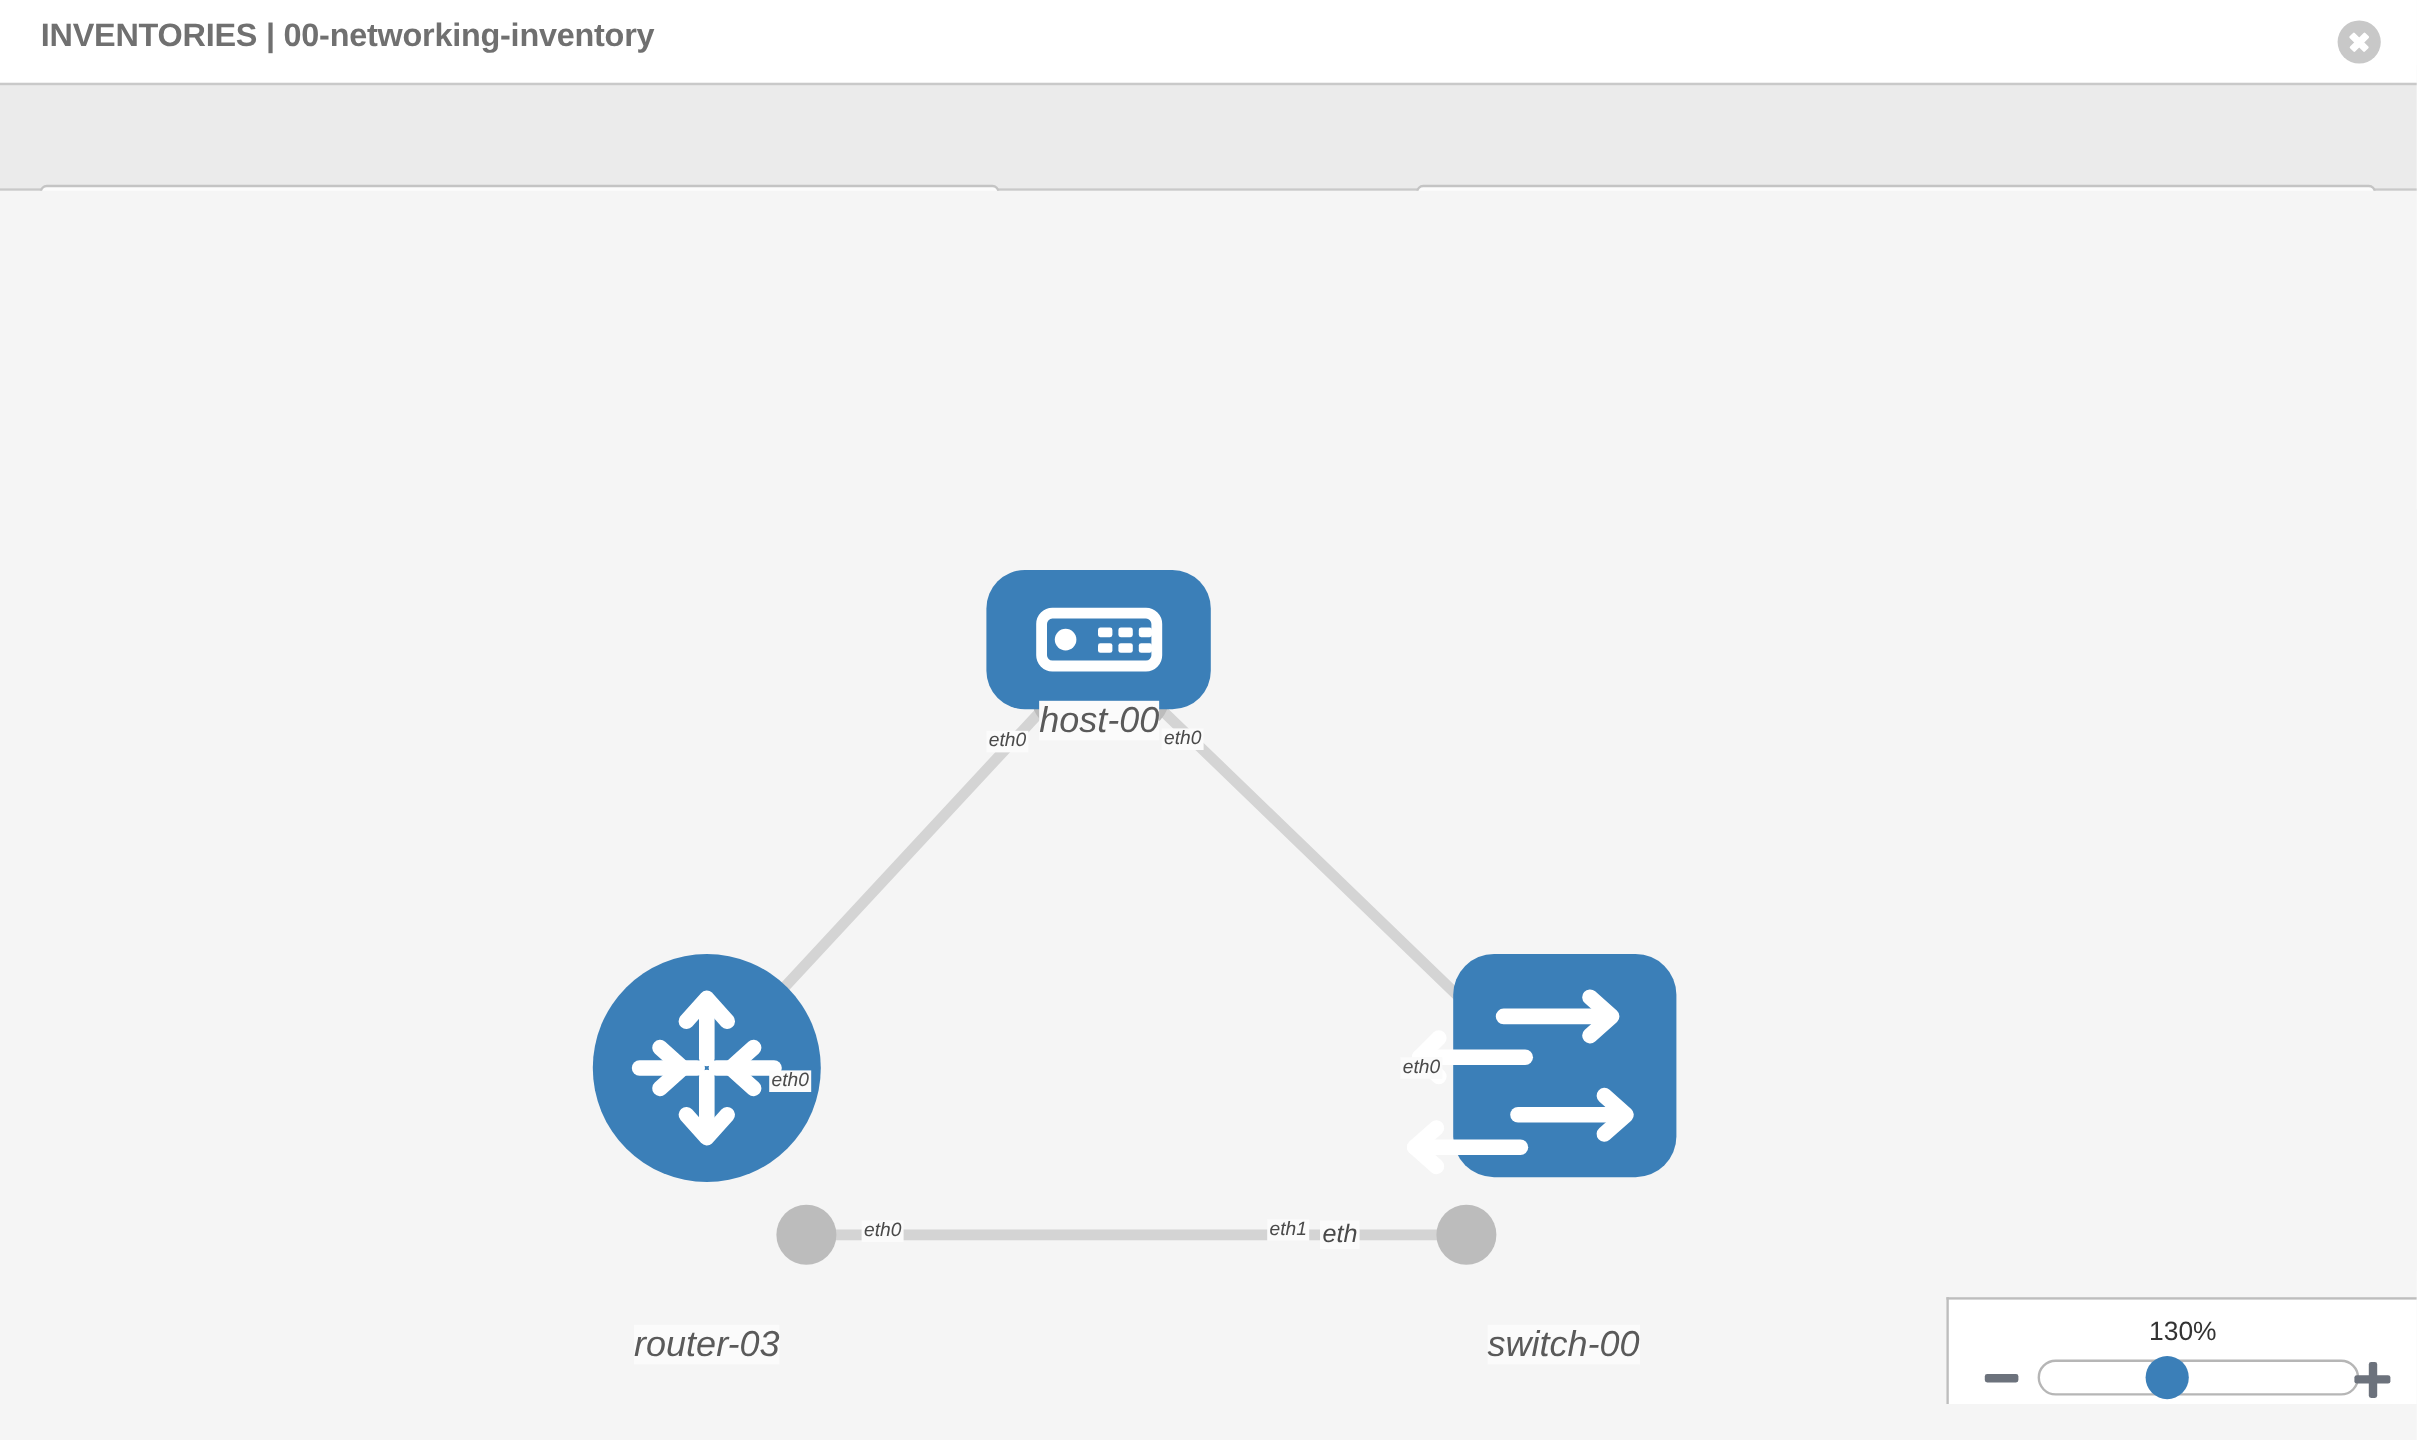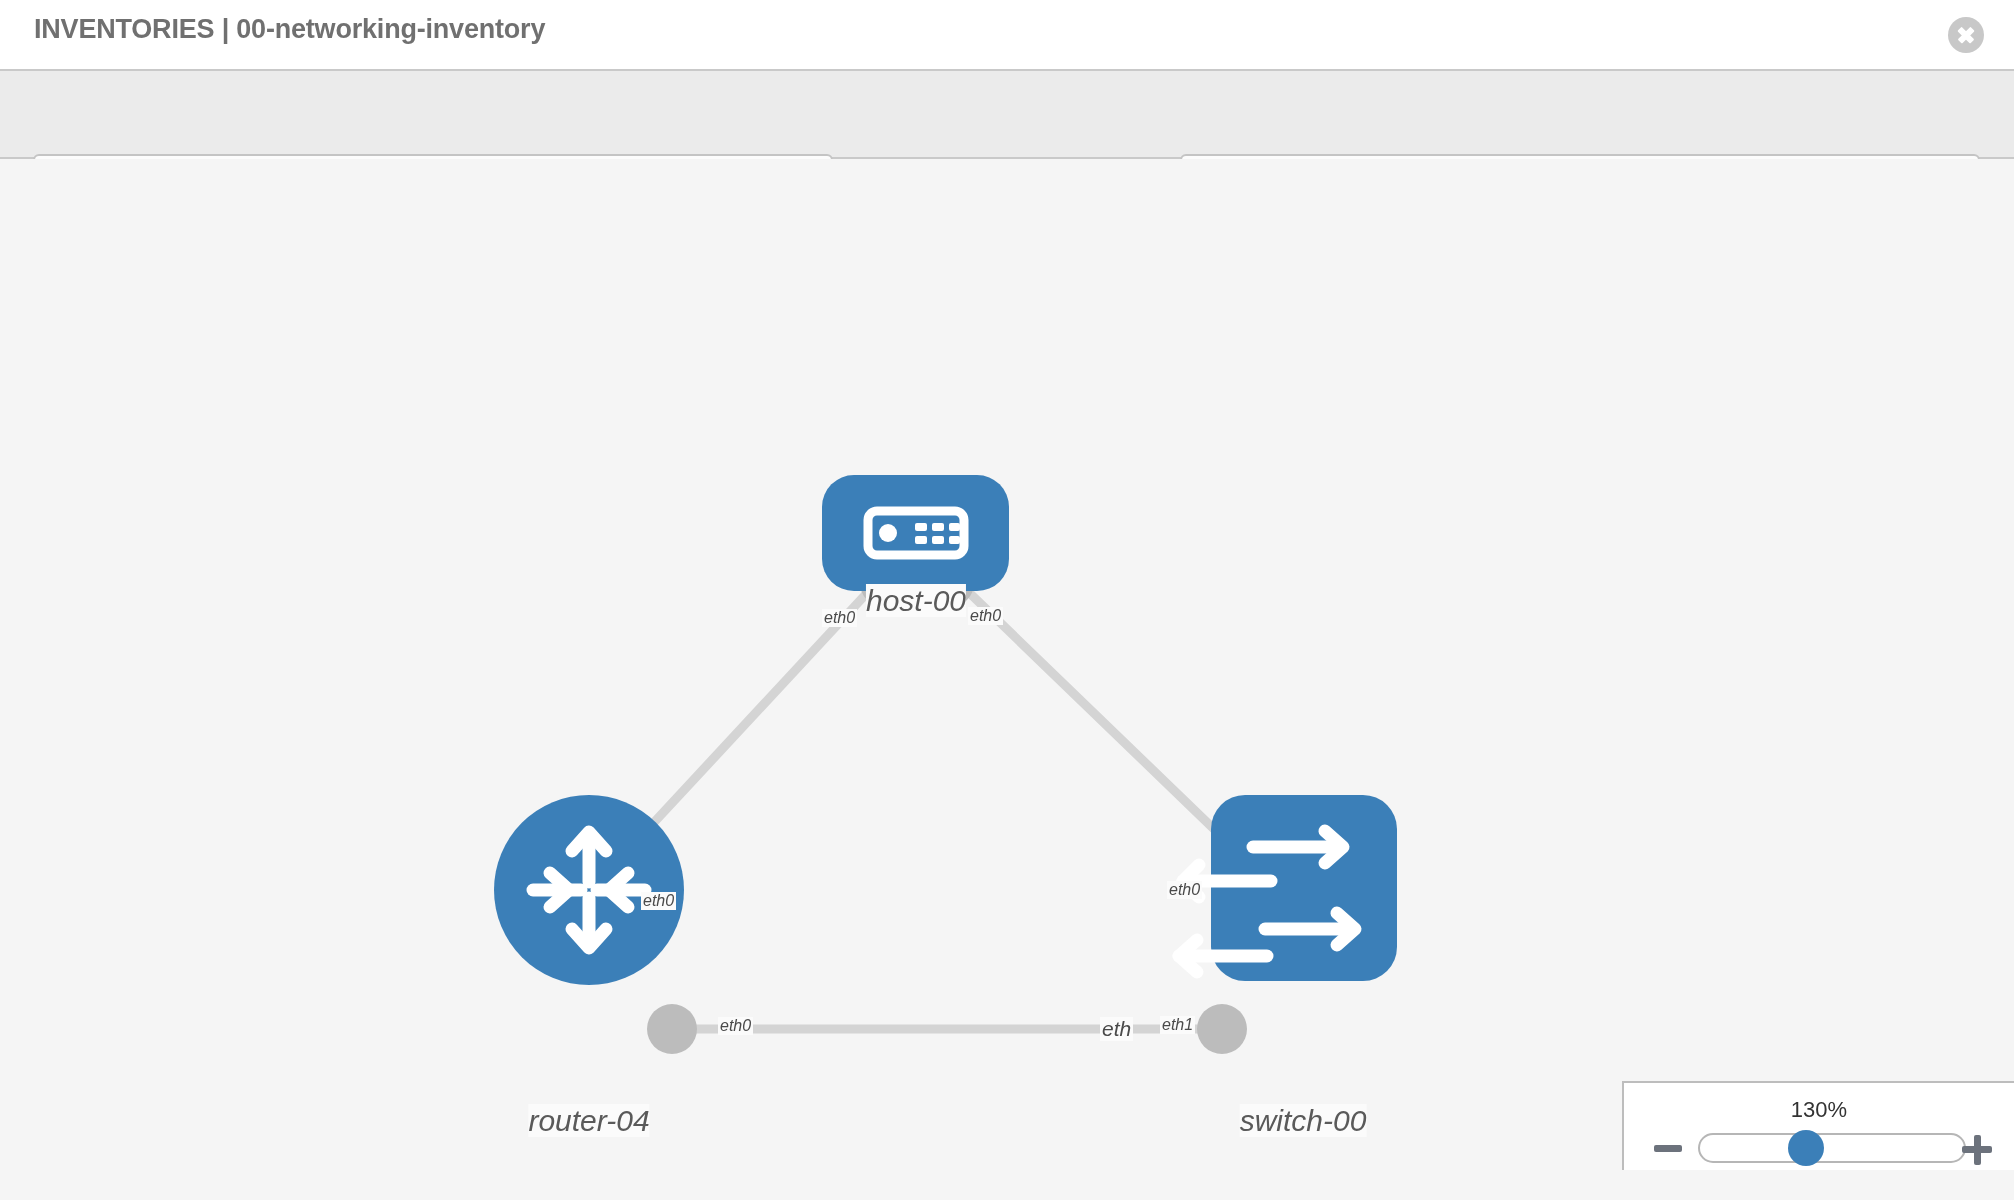--- a/index.html
+++ b/index.html
@@ -228,30 +228,30 @@
           <polyline points="1199,706 1183,722 1199,738"></polyline>
           <line x1="1265" y1="770" x2="1353" y2="770"></line>
           <polyline points="1337,754 1355,770 1337,786"></polyline>
           <line x1="1241" y1="797" x2="1329" y2="797" transform="translate(-62,0)"></line>
           <polyline points="1197,781 1179,797 1197,813"></polyline>
         </g>
       </g>
     </svg>
 
     <div class="nodelabel" style="left:916px; top:425px;">host-00</div>
-    <div class="nodelabel" style="left:589px; top:945px;">router-04</div>
+    <div class="nodelabel" style="left:589px; top:945px;">router-03</div>
     <div class="nodelabel" style="left:1303px; top:945px;">switch-00</div>
 
     <div class="edgelabel" style="left:822px;  top:450px;">eth0</div>
     <div class="edgelabel" style="left:968px;  top:448px;">eth0</div>
     <div class="edgelabel" style="left:641px;  top:733px;">eth0</div>
     <div class="edgelabel" style="left:1167px; top:722px;">eth0</div>
     <div class="edgelabel" style="left:718px;  top:858px;">eth0</div>
     <div class="edgelabel" style="left:1100px; top:858px; font-size:21px;">eth</div>
-    <div class="edgelabel" style="left:1160px; top:857px;">eth1</div>
+    <div class="edgelabel" style="left:1056px; top:857px;">eth1</div>
   </div>
 
   <div class="zoom-panel">
     <div class="zoom-value">130%</div>
     <div class="zoom-minus"></div>
     <div class="zoom-track"></div>
     <div class="zoom-thumb"></div>
     <div class="zoom-plus"></div>
   </div>
 

